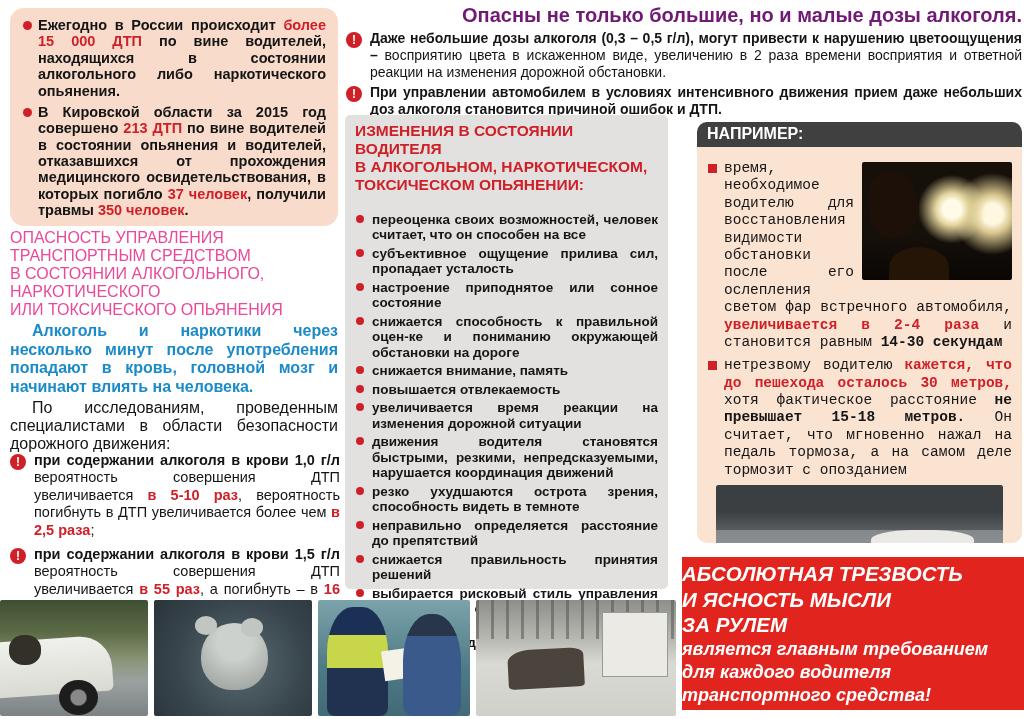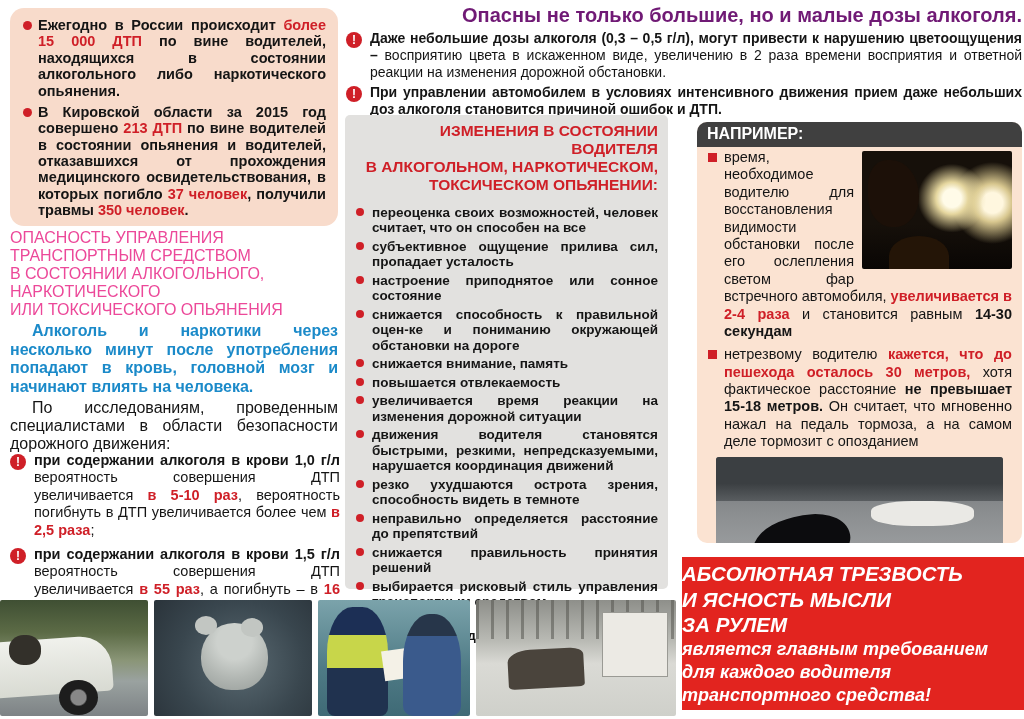--- a/index.html
+++ b/index.html
@@ -60,30 +60,30 @@
   .ph-winter::after{content:'';position:absolute;left:16%;top:42%;width:38%;height:34%;
      background:#4a443c;border-radius:30% 18% 8% 8%;transform:rotate(-3deg);}
   .ph-winter .ph-inner{right:4%;top:10%;width:33%;height:56%;background:#eceae4;border:1px solid #9a9a94;box-sizing:border-box;}
   
   .top-section{left:346px;top:4px;width:676px;}
   .top-heading{text-align:right;color:#701a75;font-weight:700;font-size:20px;margin-bottom:3px;}
   .top-section .excl-li{font-size:14px;line-height:1.2;margin-bottom:4px;}
   
   .middle-box{left:345px;top:115px;width:323px;height:474px;background:#e2e1df;border-radius:5px;
               padding:7px 10px;box-sizing:border-box;}
-  .middle-heading{text-align:right;color:#cf1f27;font-weight:700;font-size:15.5px;line-height:1.17;margin-bottom:10px;}
+  .middle-heading{text-align:left;color:#cf1f27;font-weight:700;font-size:15.5px;line-height:1.17;margin-bottom:17px;}
   .middle-heading span{display:block;}
   .middle-box ul{list-style:none;margin:0;padding:0;font-size:13.5px;line-height:1.15;font-weight:700;}
   .middle-box .dot-li{margin-bottom:3px;}
   .middle-box .dot{width:8px;height:8px;top:3px;}
   
   .example-box{left:697px;top:122px;width:325px;height:421px;background:#fbe3d2;border-radius:10px;
                overflow:hidden;box-sizing:border-box;}
   .example-header{background:#404040;color:#fff;font-weight:700;font-size:16px;padding:3px 10px 4px;}
-  .example-content{padding:2px 10px 0;font-size:14.5px;line-height:1.2;}
+  .example-content{padding:13px 10px 0;font-size:14.5px;line-height:1.2;font-family:Liberation Mono, monospace;}
   .ex-li{margin-bottom:6px;}
   .ph-headlights{float:right;width:150px;height:118px;margin:2px 0 4px 8px;border-radius:2px;
      background:
        radial-gradient(circle at 60% 40%,#fffbe8 0 8%,#e5d69e 14%,rgba(60,45,15,0) 30%),
        radial-gradient(circle at 87% 44%,#fff7df 0 7%,#d8c78f 13%,rgba(0,0,0,0) 28%),
        linear-gradient(180deg,#16100a 0 62%,#090604 100%);
      position:relative;overflow:hidden;}
   .ph-headlights::before{content:'';position:absolute;left:4%;top:8%;width:34%;height:56%;
      background:#1c1008;border-radius:40% 60% 50% 50%;}
   .ph-headlights::after{content:'';position:absolute;left:18%;bottom:-6%;width:40%;height:34%;

